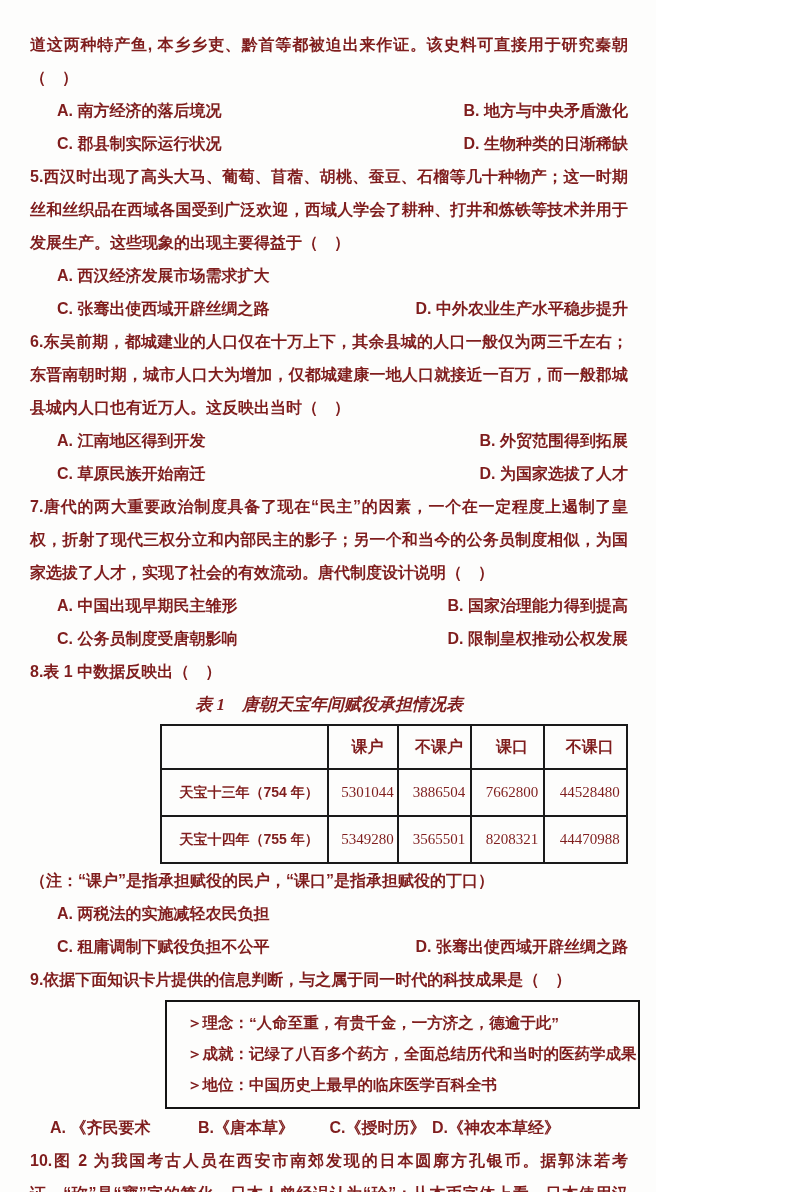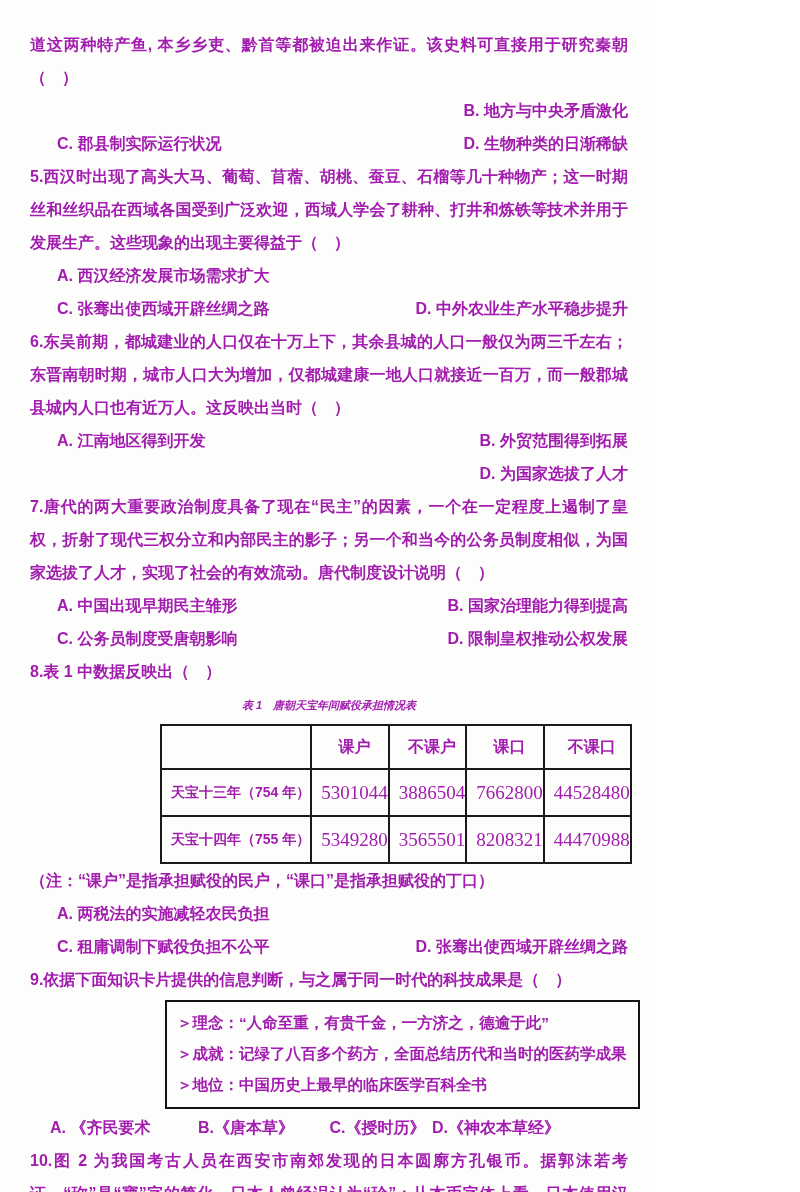--- a/index.html
+++ b/index.html
@@ -3,45 +3,45 @@
 <meta charset="utf-8">
 <style>
   html, body { margin: 0; padding: 0; background: #ffffff; }
   .page {
     position: relative;
     width: 656px;
     height: 1192px;
     box-sizing: border-box;
     padding: 28px 28px 0 30px;
     background: #fdfdfc;
-    color: #a21caf;
+    color: #7f1d1d;
     font-family: "Liberation Sans", sans-serif;
     font-weight: 700;
     overflow: hidden;
   }
   .stem {
     font-size: 16px;
     line-height: 33px;
     text-align: justify;
     text-justify: inter-ideograph;
   }
   .optrow {
     display: flex;
     padding-left: 27px;
     font-size: 16px;
     line-height: 33px;
   }
   .optrow .c1 { width: 283px; flex: none; }
   .optrow .c2 { flex: 1; text-align: right; }
   .table-title {
     text-align: center;
-    font-family: Liberation Sans, sans-serif;
+    font-family: Liberation Serif, serif;
     font-style: italic;
     font-weight: 700;
-    font-size: 11px;
+    font-size: 17px;
     line-height: 32px;
     margin-top: 1px;
   }
   table.tax {
     border-collapse: collapse;
     table-layout: fixed;
     margin: 3px 0 0 130px;
   }
   table.tax th, table.tax td {
     border: 2px solid #1a1a1a;
@@ -50,29 +50,29 @@
     vertical-align: middle;
     overflow: hidden;
     white-space: nowrap;
   }
   table.tax th { height: 42px; font-size: 16px; font-weight: 700; }
   table.tax td { height: 45px; }
   td.rowlabel { font-size: 14px; font-weight: 700; }
   td.num {
     font-family: "Liberation Serif", serif;
     font-weight: 400;
-    font-size: 19px;
+    font-size: 15px;
   }
   .note { font-size: 16px; line-height: 33px; }
   .card {
     box-sizing: border-box;
     width: 475px;
     margin: 4px 0 0 135px;
     border: 2.5px solid #141414;
-    padding: 5px 10px 7px 10px;
+    padding: 5px 10px 7px 20px;
   }
   .card-line {
     font-size: 15.5px;
     line-height: 31px;
     white-space: nowrap;
   }
   .q9opts {
     display: flex;
     padding-left: 20px;
     font-size: 16px;
@@ -83,20 +83,21 @@
   .q9opts .o2 { width: 125px; flex: none; }
   .q9opts .o3 { width: 109px; flex: none; text-align: center; }
 </style>
 </head>
 <body>
 
 <div class="page">
 
   <div class="stem">道这两种特产鱼, 本乡乡吏、黔首等都被迫出来作证。该史料可直接用于研究秦朝（　）</div>
   <div class="optrow">
+    <span class="c1">A. 南方经济的落后境况</span>
     <span class="c2">B. 地方与中央矛盾激化</span>
   </div>
   <div class="optrow">
     <span class="c1">C. 郡县制实际运行状况</span>
     <span class="c2">D. 生物种类的日渐稀缺</span>
   </div>
 
   <div class="stem">5.西汉时出现了高头大马、葡萄、苜蓿、胡桃、蚕豆、石榴等几十种物产；这一时期丝和丝织品在西域各国受到广泛欢迎，西域人学会了耕种、打井和炼铁等技术并用于发展生产。这些现象的出现主要得益于（　）</div>
   <div class="optrow">
     <span class="c1">A. 西汉经济发展市场需求扩大</span>
@@ -105,20 +106,21 @@
     <span class="c1">C. 张骞出使西域开辟丝绸之路</span>
     <span class="c2">D. 中外农业生产水平稳步提升</span>
   </div>
 
   <div class="stem">6.东吴前期，都城建业的人口仅在十万上下，其余县城的人口一般仅为两三千左右；东晋南朝时期，城市人口大为增加，仅都城建康一地人口就接近一百万，而一般郡城县城内人口也有近万人。这反映出当时（　）</div>
   <div class="optrow">
     <span class="c1">A. 江南地区得到开发</span>
     <span class="c2">B. 外贸范围得到拓展</span>
   </div>
   <div class="optrow">
+    <span class="c1">C. 草原民族开始南迁</span>
     <span class="c2">D. 为国家选拔了人才</span>
   </div>
 
   <div class="stem">7.唐代的两大重要政治制度具备了现在“民主”的因素，一个在一定程度上遏制了皇权，折射了现代三权分立和内部民主的影子；另一个和当今的公务员制度相似，为国家选拔了人才，实现了社会的有效流动。唐代制度设计说明（　）</div>
   <div class="optrow">
     <span class="c1">A. 中国出现早期民主雏形</span>
     <span class="c2">B. 国家治理能力得到提高</span>
   </div>
   <div class="optrow">
     <span class="c1">C. 公务员制度受唐朝影响</span>

